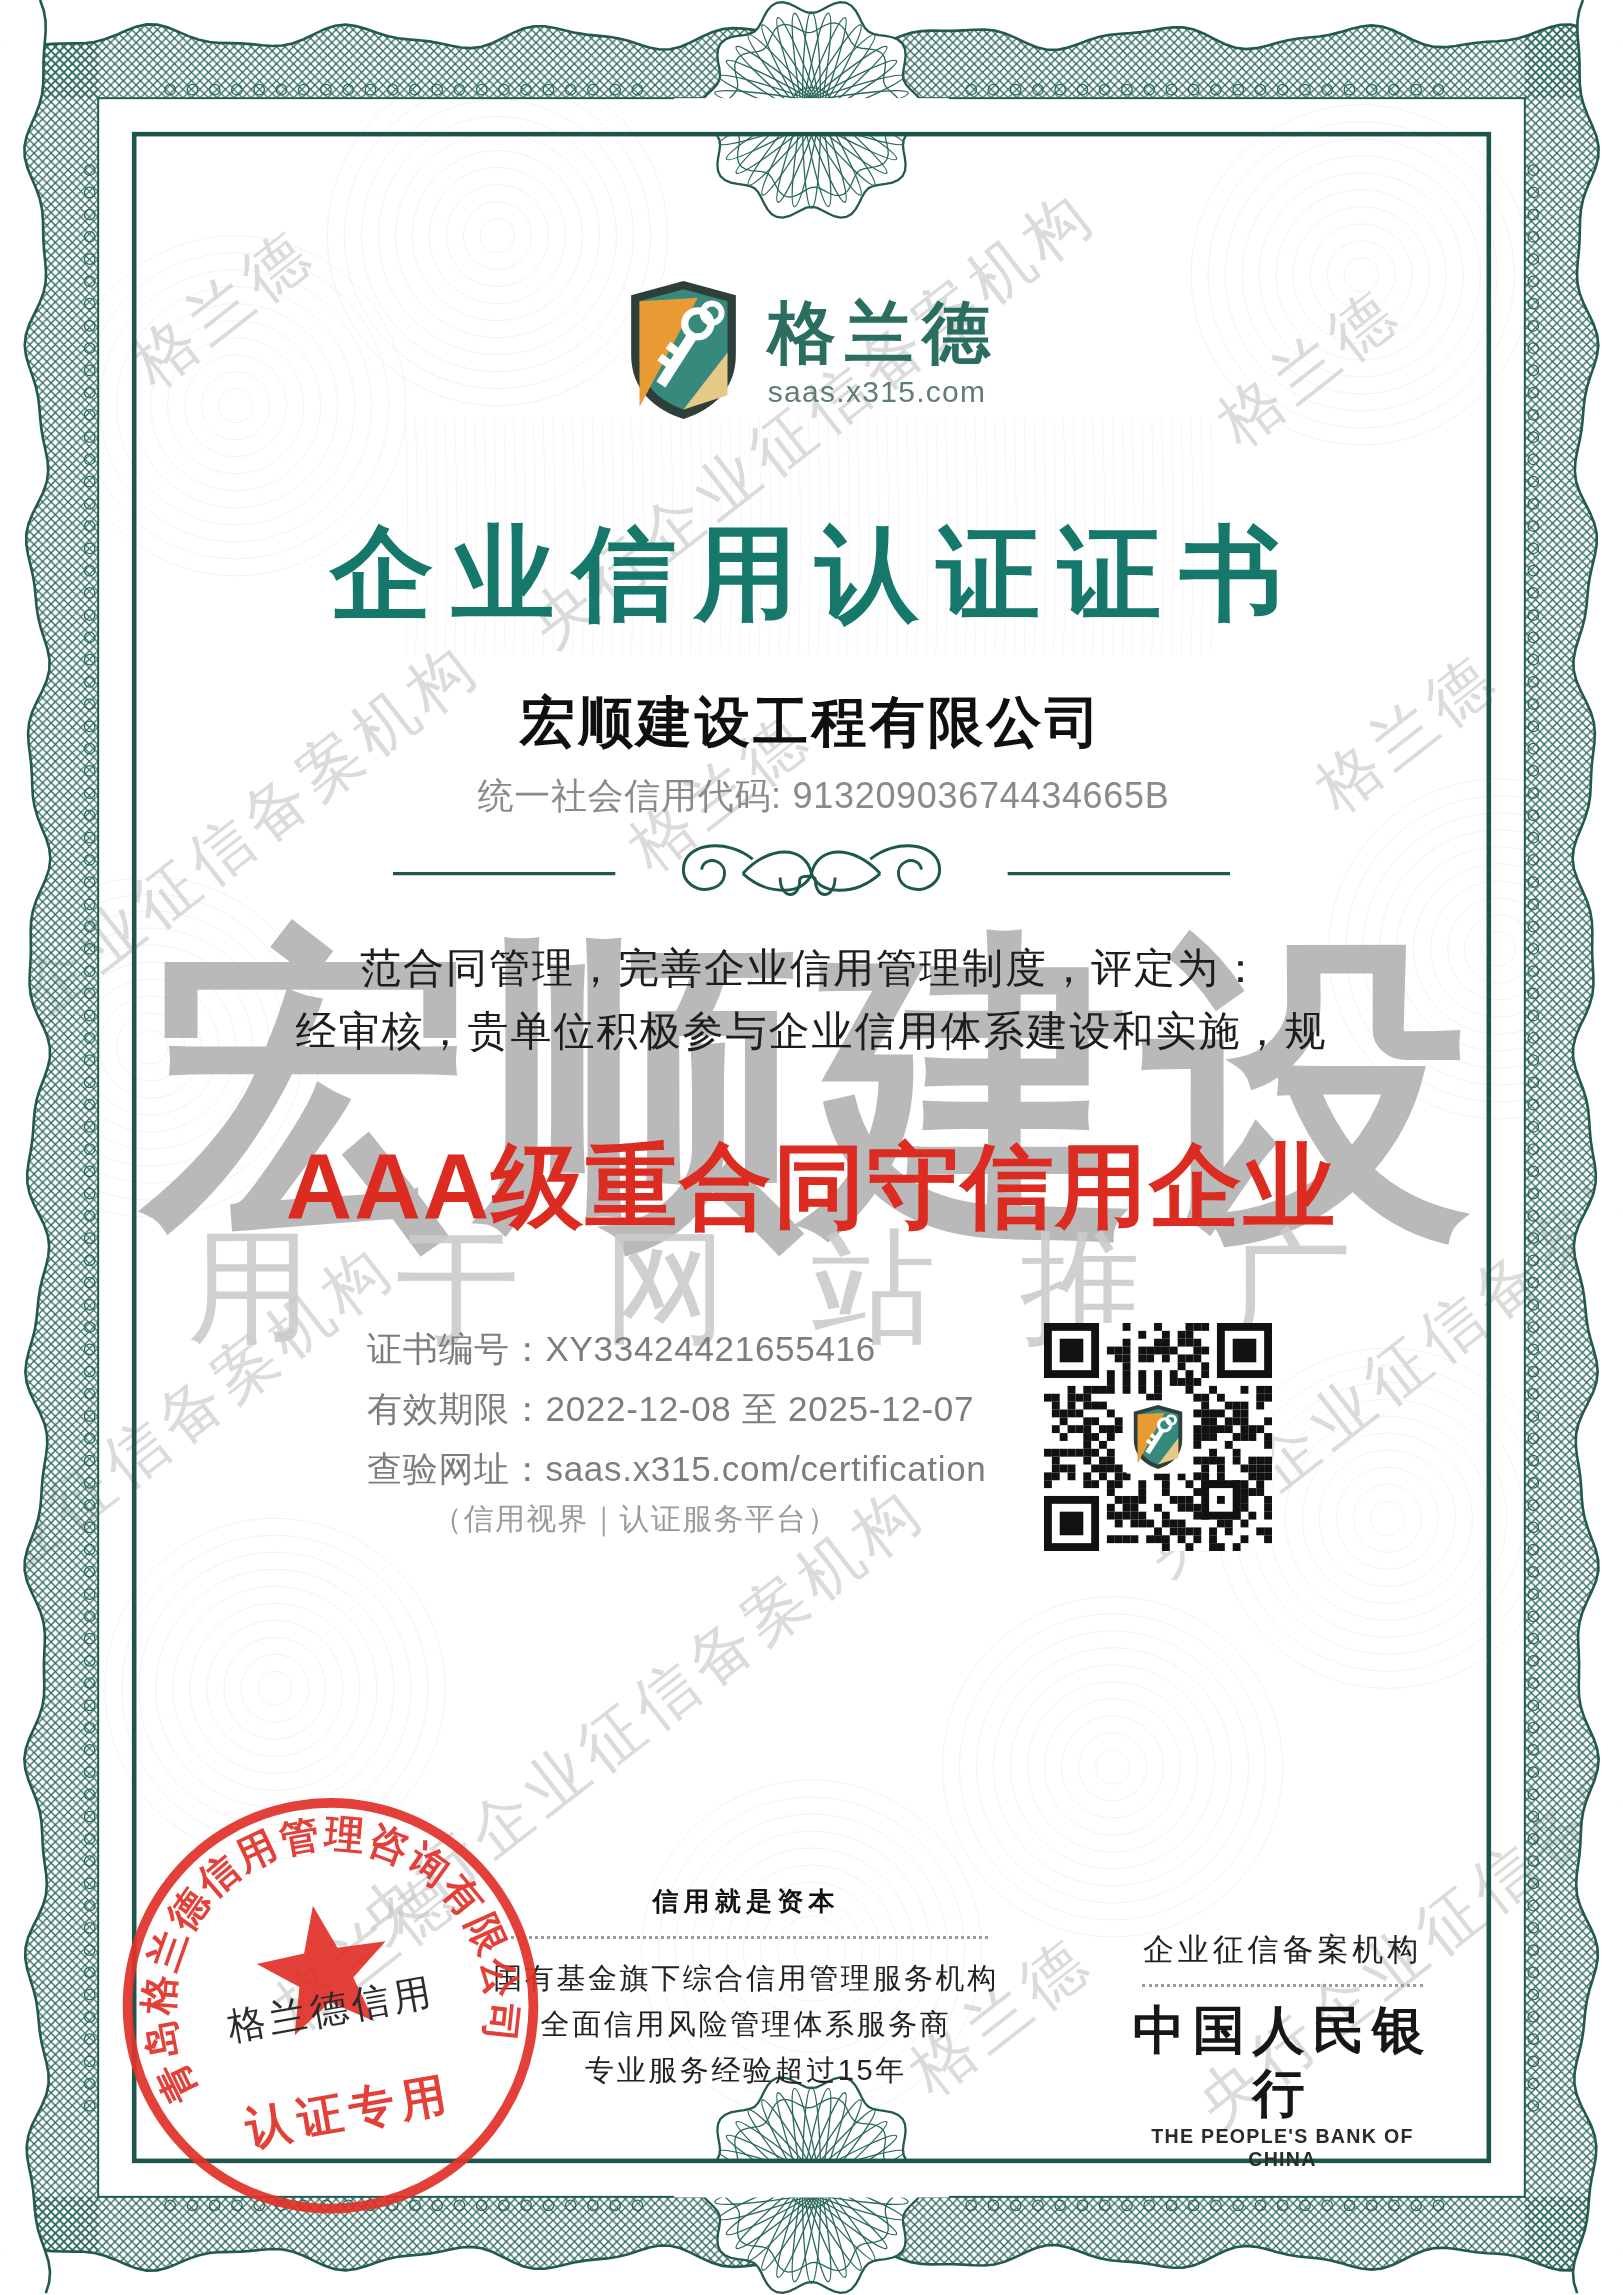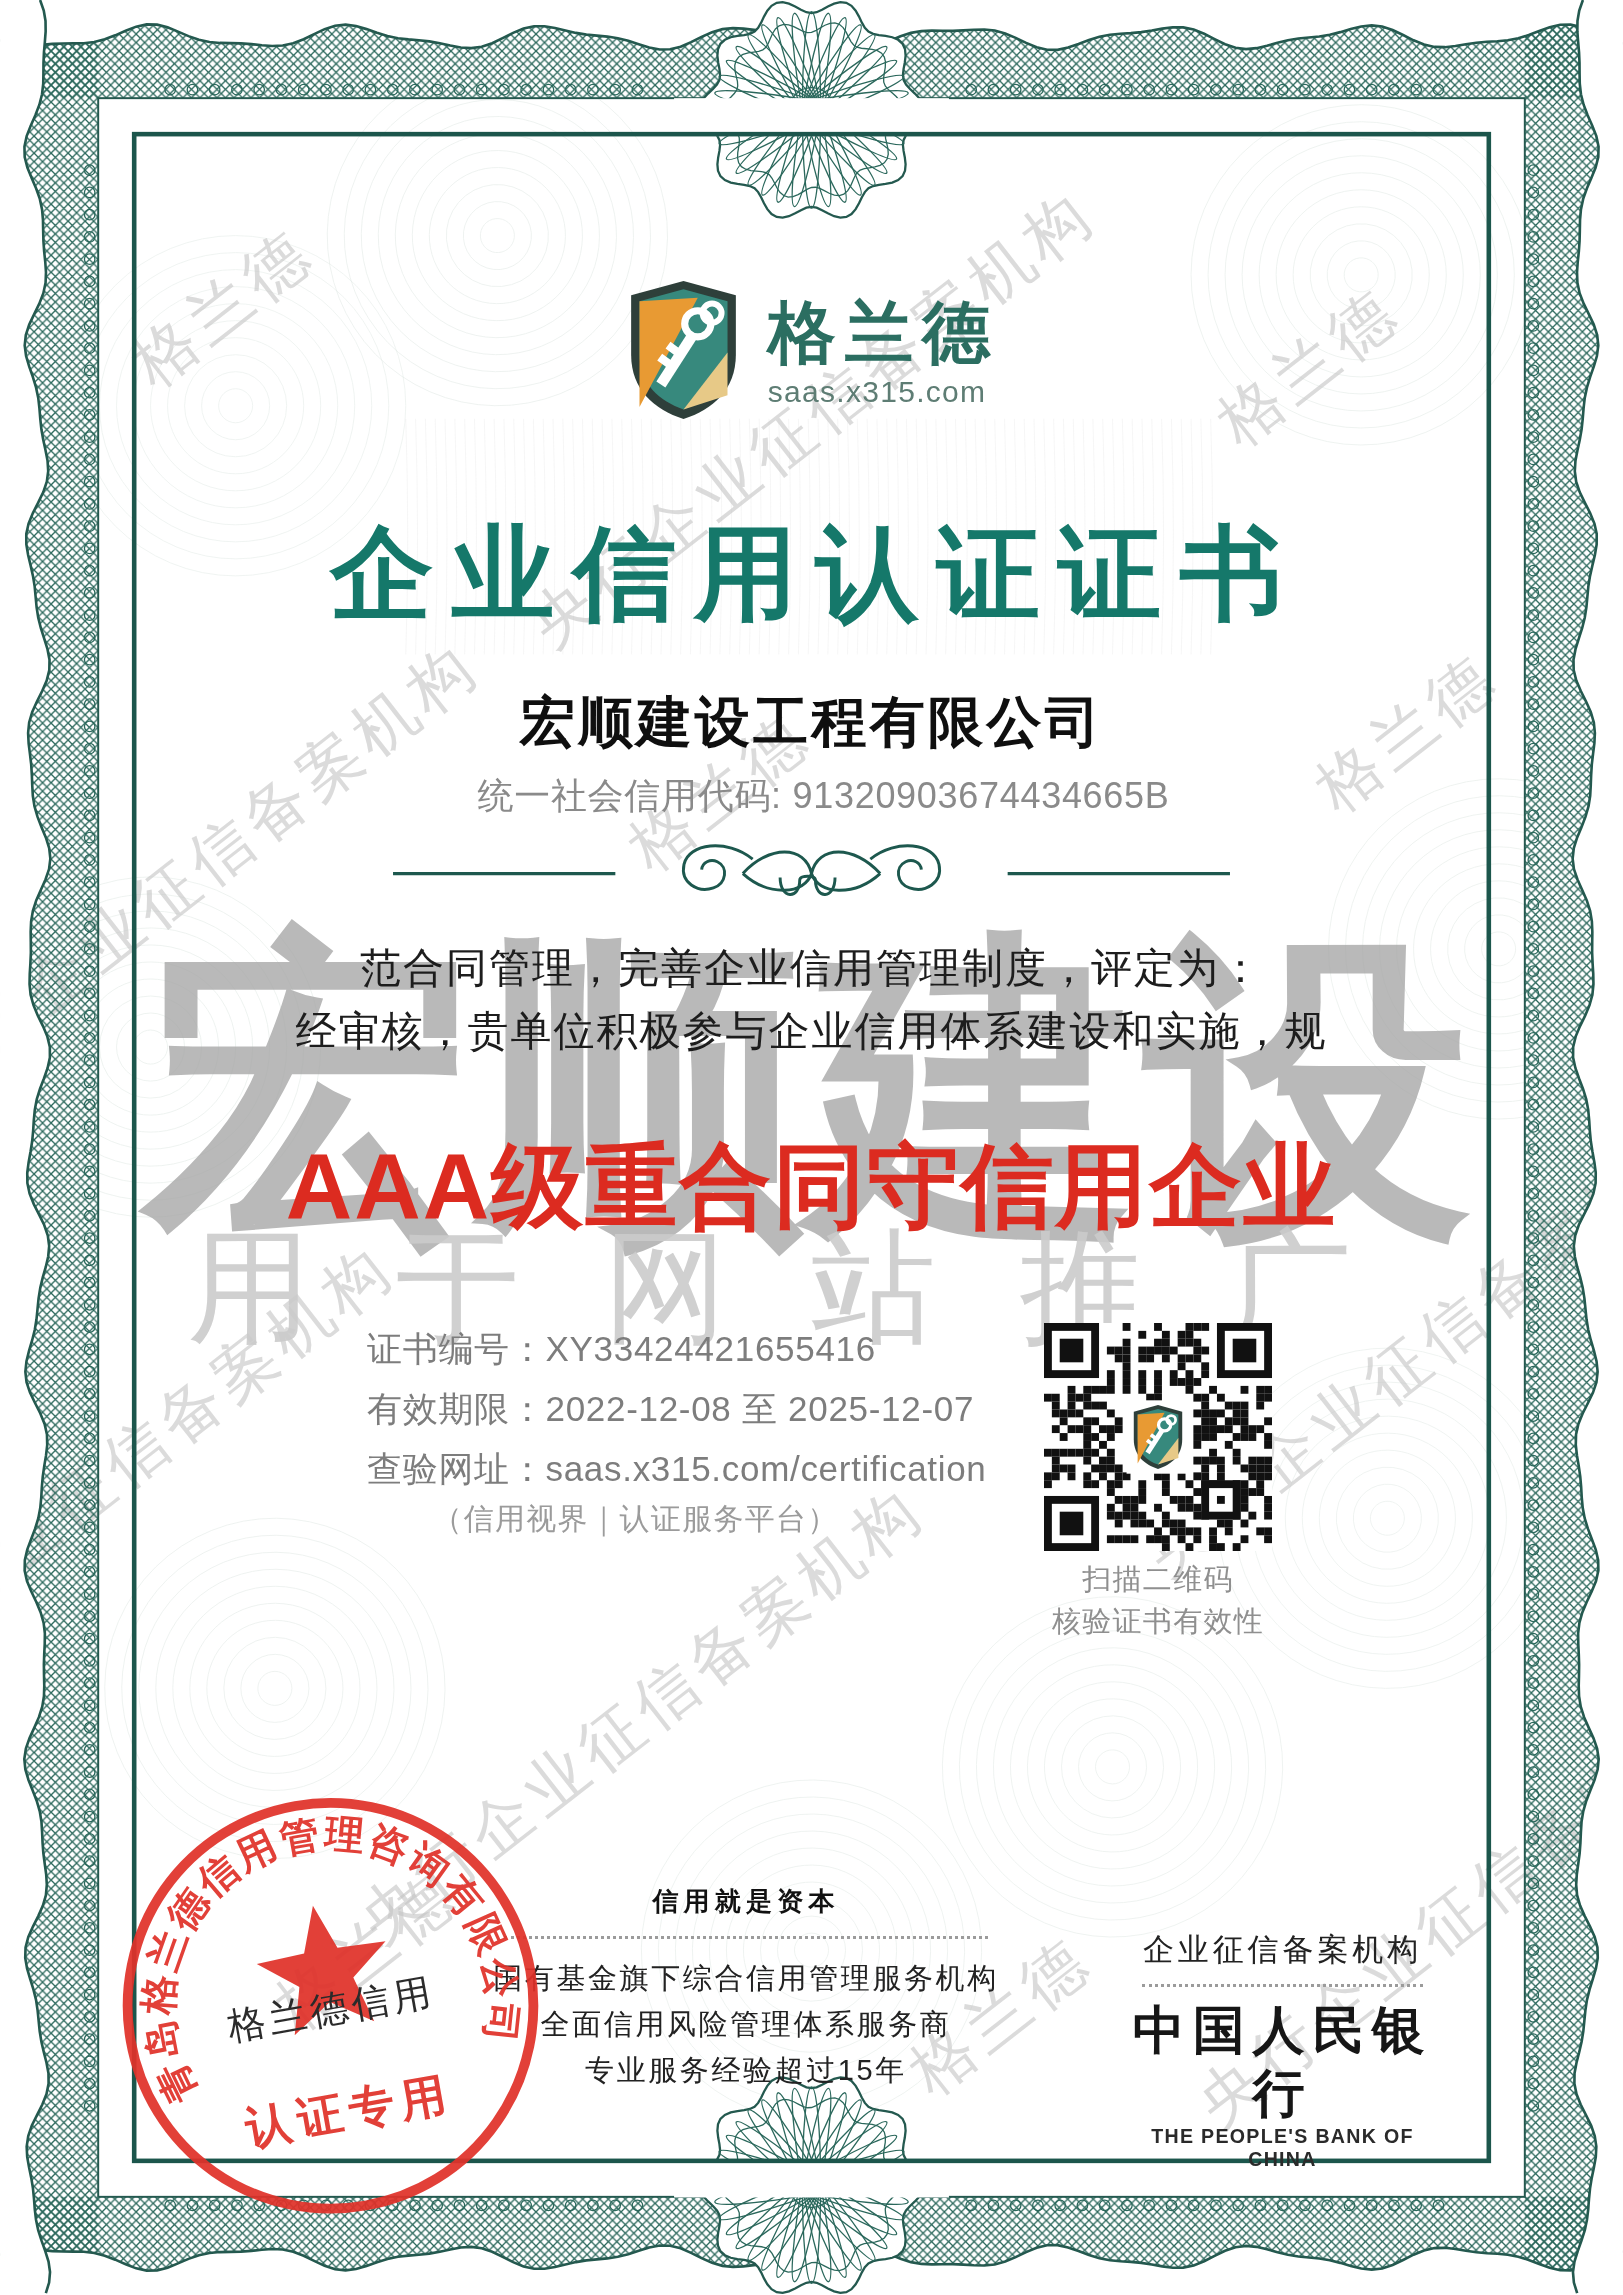--- a/index.html
+++ b/index.html
@@ -941,24 +941,20 @@
       <rect x="288" y="24" width="36" height="36" fill="#111"></rect>
       <rect x="0" y="264" width="84" height="84" fill="#111"></rect>
       <rect x="12" y="276" width="60" height="60" fill="#fff"></rect>
       <rect x="24" y="288" width="36" height="36" fill="#111"></rect>
       <rect x="240" y="240" width="60" height="60" fill="#111"></rect>
       <rect x="252" y="252" width="36" height="36" fill="#fff"></rect>
       <rect x="264" y="264" width="12" height="12" fill="#111"></rect>
       <rect x="126" y="118" width="96" height="112" fill="#fff"></rect>
       <use href="#shieldSym" x="132" y="122" width="84" height="104"></use>
     </svg>
-  <div class="content qr-cap">
-    <div>扫描二维码</div>
-    <div>核验证书有效性</div>
-  </div>
 
   <div class="content foot-center">
     <div class="slogan">信用就是资本</div>
     <div class="dots w740"></div>
     <div class="fline">国有基金旗下综合信用管理服务机构</div>
     <div class="fline">全面信用风险管理体系服务商</div>
     <div class="fline">专业服务经验超过15年</div>
   </div>
 
   <div class="content foot-right">

